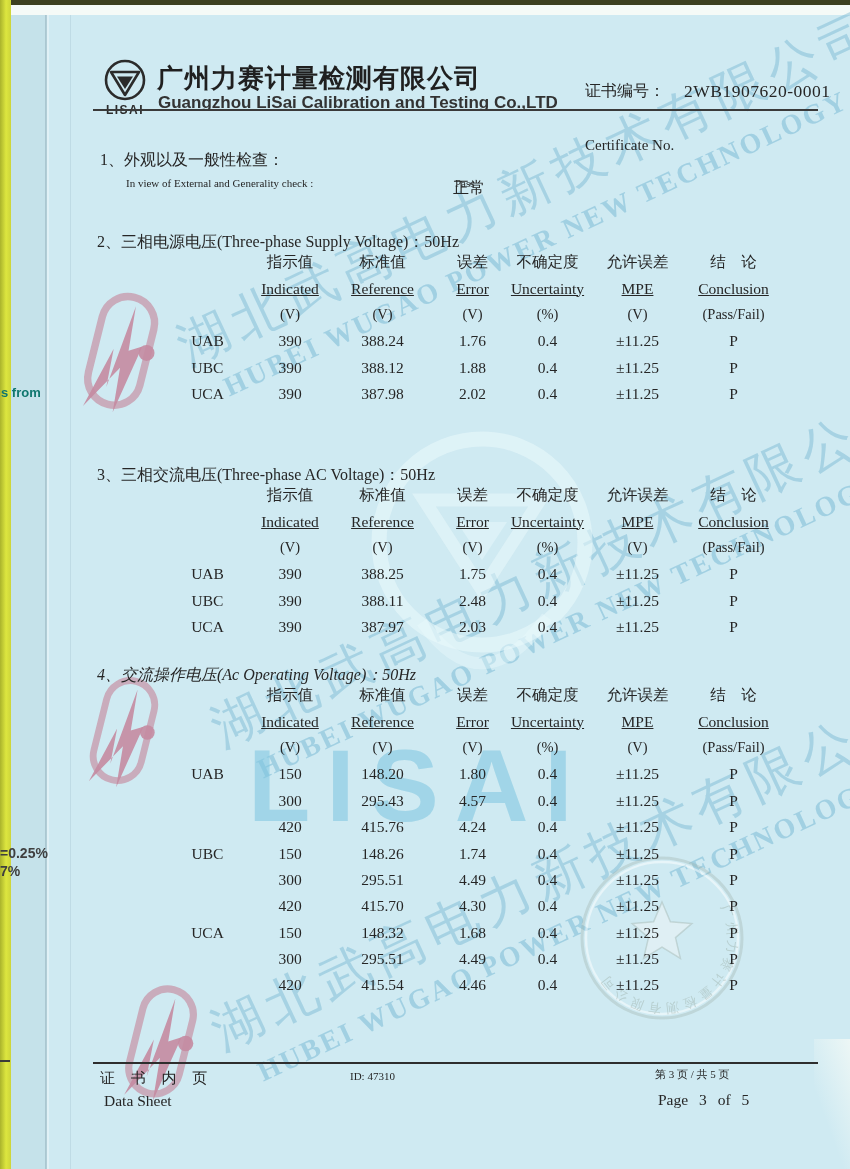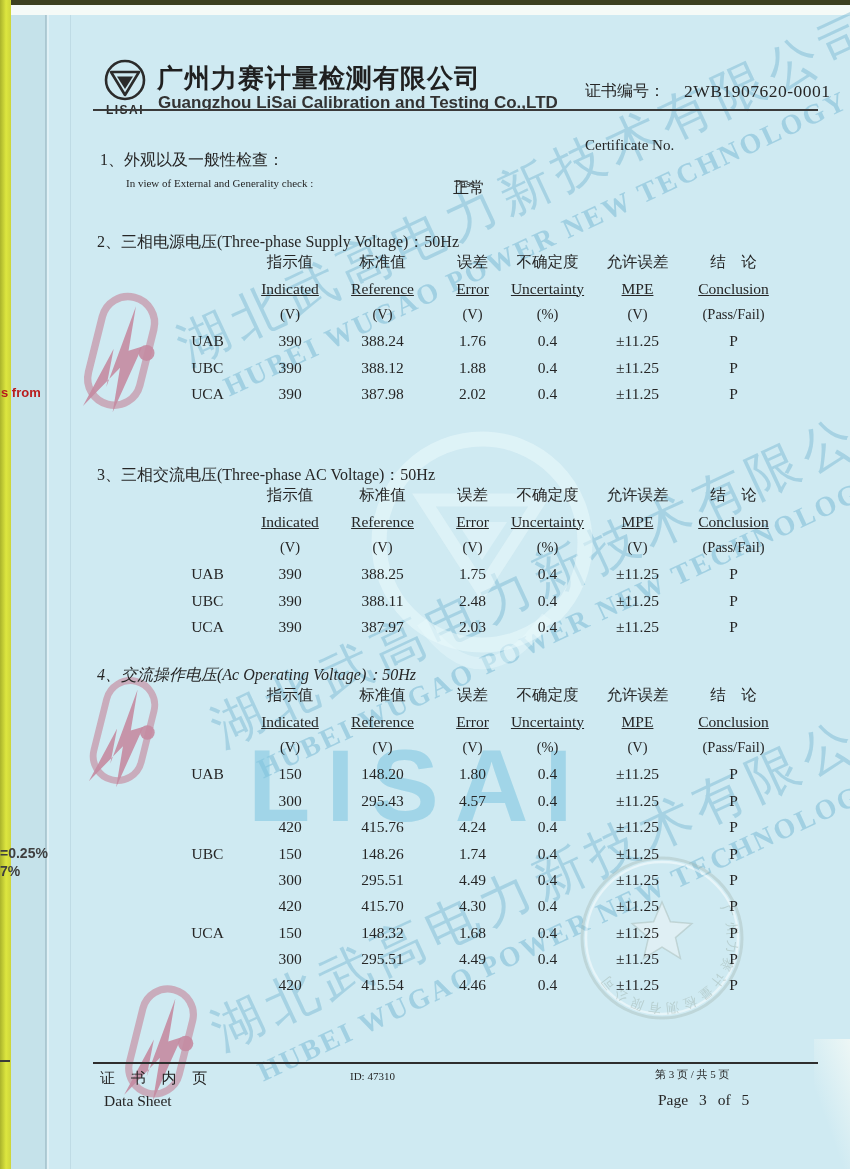--- a/index.html
+++ b/index.html
@@ -33,21 +33,21 @@
   .cert-no{font-size:17.5px;letter-spacing:.5px;}
   .cert-en{font-size:15px;margin-top:40px;}
   .t16{font-size:16px;} .t15{font-size:11px;}
   .tbl{position:absolute;left:160px;display:grid;z-index:5;
        grid-template-columns:95px 70px 115px 65px 85px 95px 97px;grid-auto-rows:26.4px;}
   .tbl div{display:flex;align-items:center;justify-content:center;}
   .hz{font-size:15.5px;} .he{font-size:15.5px;text-decoration:underline;} .hu{font-size:14.5px;} .d{font-size:15.5px;}
   .foot-zh{font-size:15px;letter-spacing:6px;}
   .foot-en{font-size:15.5px;}
   .pg-en{font-size:15.5px;word-spacing:7px;}
-  .frag{font-family:"Liberation Sans","DejaVu Sans",sans-serif;font-weight:bold;color:#b91c1c;z-index:5;}
+  .frag{font-family:"Liberation Sans","DejaVu Sans",sans-serif;font-weight:bold;color:#0f766e;z-index:5;}
   .seal{position:absolute;left:574px;top:852px;z-index:2;opacity:.9;}
 </style>
 </head>
 <body>
 
 <div class="page">
 
   <div class="wm-band" style="left:166px;top:318px;">
     <div class="wm-zh">湖北武高电力新技术有限公司</div>
     <div class="wm-en">HUBEI WUGAO POWER NEW TECHNOLOGY CO..LTD</div>

